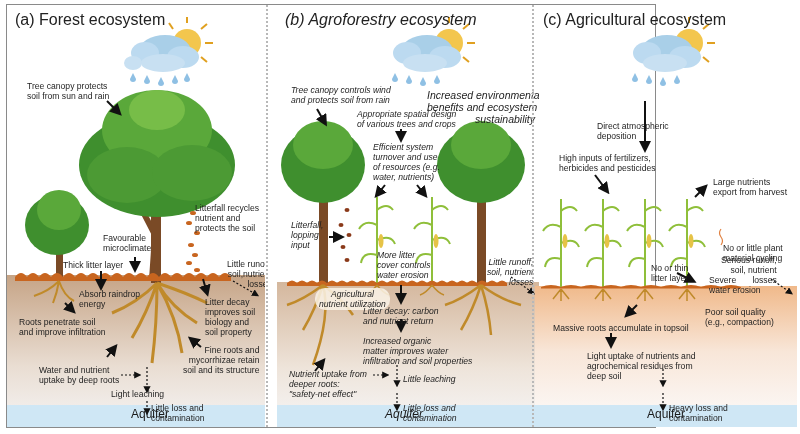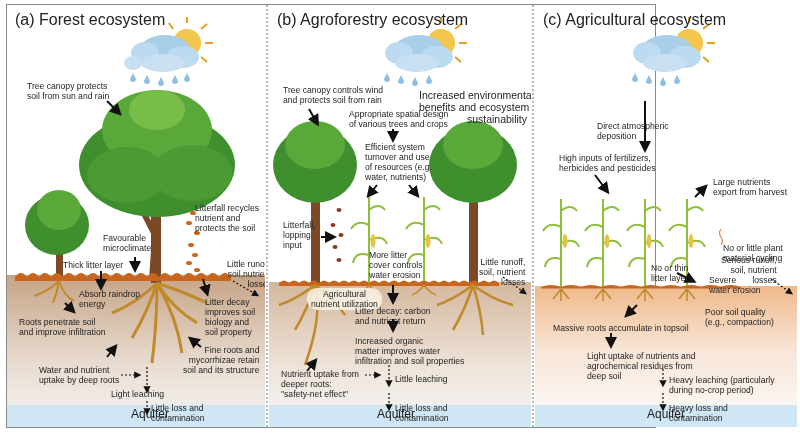--- a/index.html
+++ b/index.html
@@ -1,21 +1,21 @@
 <!DOCTYPE html>
 <html><head>
 <meta charset="utf-8">
 <style>
   * { box-sizing: border-box; margin: 0; padding: 0; }
   html, body { width: 800px; height: 434px; overflow: hidden; background: #ffffff; }
   body { font-family: "Liberation Sans", sans-serif; color: #1a1a1a; position: relative; }
   .figure { position: absolute; left: 6px; top: 4px; width: 650px; height: 424px; border: 1px solid #8a8a8a; }
   .panel { position: absolute; top: 0; height: 100%; overflow: hidden; }
   .panel.a { left: 0; width: 258px; }
-  .panel.b { left: 262px; width: 262px; }
+  .panel.b { left: 270px; width: 262px; font-style: italic; }
   .panel.c { left: 528px; width: 262px; }
   .divider { position: absolute; top: 0; height: 100%; width: 0; border-left: 2px dotted #b8b8b8; }
   .title { position: absolute; left: 8px; top: 6px; font-size: 16px; color: #222; white-space: nowrap; }
   .lbl { position: absolute; font-size: 8.6px; line-height: 10px; color: #1e1e1e; white-space: nowrap; }
   .lbl.big { font-size: 10.5px; line-height: 12px; }
   .lbl.r { text-align: right; }
   .lbl.c { text-align: center; }
   .soil { position: absolute; left: 0; width: 100%; }
   .aquifer { position: absolute; left: 0; width: 100%; height: 22px; bottom: 0; background: #cfe7f5; }
   .aq-lbl { position: absolute; bottom: 6px; font-size: 12px; }
@@ -333,19 +333,17 @@
 water erosion</div>
     <div class="lbl r" style="left:186px;top:250px;white-space:pre;">Serious runoff,
 soil, nutrient
 losses</div>
     <div class="lbl" style="left:170px;top:302px;white-space:pre;">Poor soil quality
 (e.g., compaction)</div>
     <div class="lbl" style="left:18px;top:318px;">Massive roots accumulate in topsoil</div>
     <div class="lbl" style="left:52px;top:346px;white-space:pre;">Light uptake of nutrients and
 agrochemical residues from
 deep soil</div>
-    <div class="lbl" style="left:134px;top:370px;white-space:pre;">Heavy leaching (particularly
-during no-crop period)</div>
     <div class="lbl" style="left:134px;top:398px;white-space:pre;">Heavy loss and
 contamination</div>
     <div class="aq-lbl" style="left:112px;">Aquifer</div>
   </div>
 </div>
 
 </body></html>

